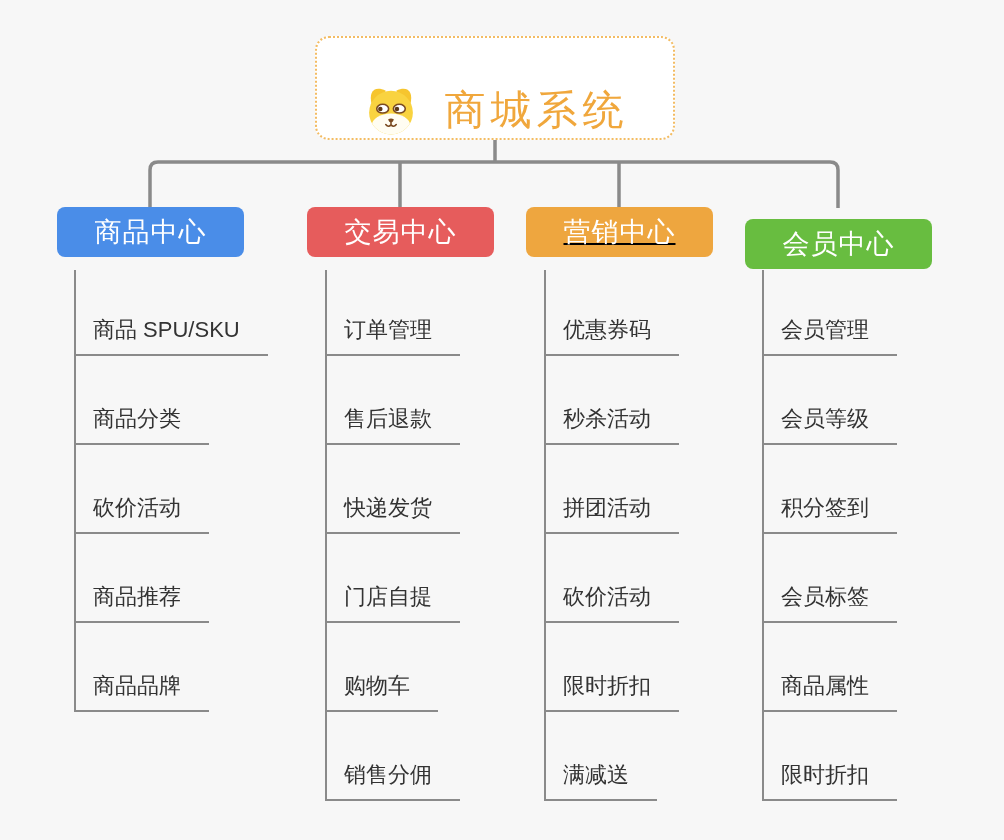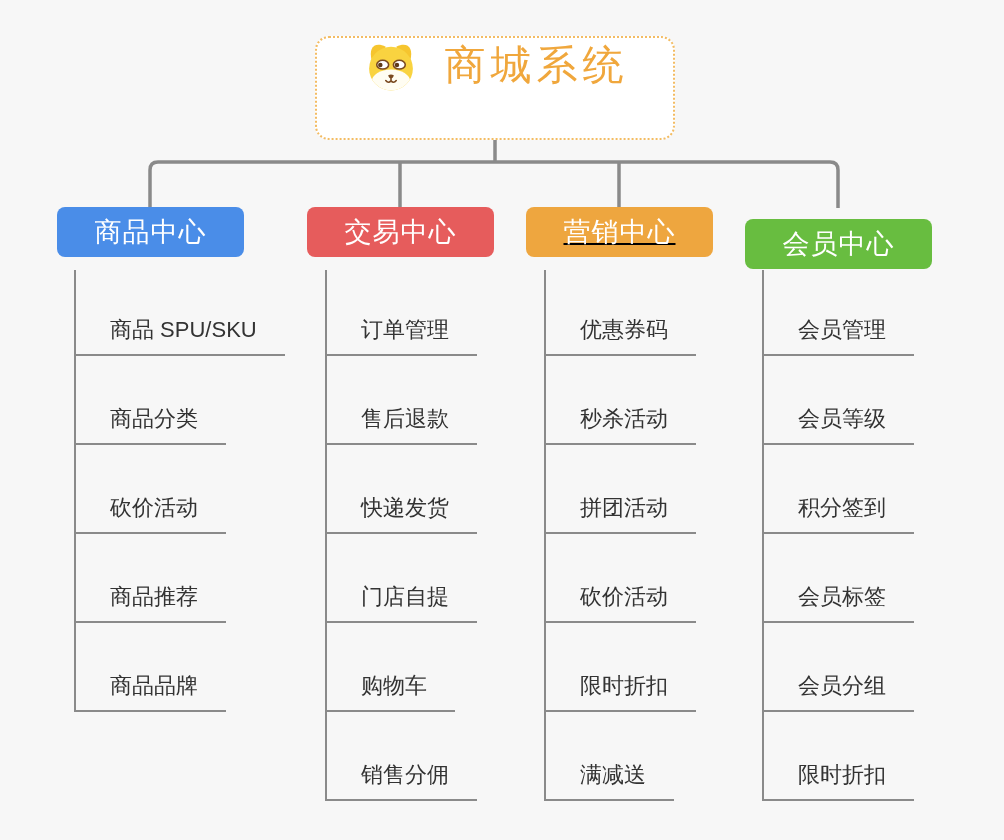--- a/index.html
+++ b/index.html
@@ -25,21 +25,21 @@
   
   .root-node {
     position: absolute;
     left: 315px; top: 36px;
     width: 360px; height: 104px;
     box-sizing: border-box;
     background: #FFFFFF;
     border: 2px dotted #F3BC63;
     border-radius: 14px;
     display: flex;
-    align-items: flex-start;
+    align-items: flex-end;
     justify-content: center;
     gap: 25px;
   }
   .root-icon { width: 58px; height: 56px; display: inline-flex; }
   .root-title {
     font-size: 41px;
     letter-spacing: 5px;
     color: #F0A73C;
     white-space: nowrap;
   }
@@ -66,21 +66,21 @@
     position: absolute;
     top: 270px;
     border-left: 2px solid var(--underline, #8A8A8A);
   }
   .child {
     box-sizing: border-box;
     height: 89px;
     width: fit-content;
     display: flex;
     align-items: flex-end;
-    padding: 0 28px 9px 34px;
+    padding: 0 28px 9px 17px;
     border-bottom: 2px solid var(--underline, #8A8A8A);
     font-size: 22px;
     color: var(--child-text, #333);
     white-space: nowrap;
   }
   .child:first-child { height: 86px; }
 </style>
 </head>
 <body>
 
@@ -158,17 +158,17 @@
     <div class="child">砍价活动</div>
     <div class="child">限时折扣</div>
     <div class="child">满减送</div>
   </div>
 
   <div class="col" style="left:762px">
     <div class="child">会员管理</div>
     <div class="child">会员等级</div>
     <div class="child">积分签到</div>
     <div class="child">会员标签</div>
-    <div class="child">会员分组</div>
+    <div class="child">商品属性</div>
     <div class="child">限时折扣</div>
   </div>
 
 </div>
 
 </body></html>

